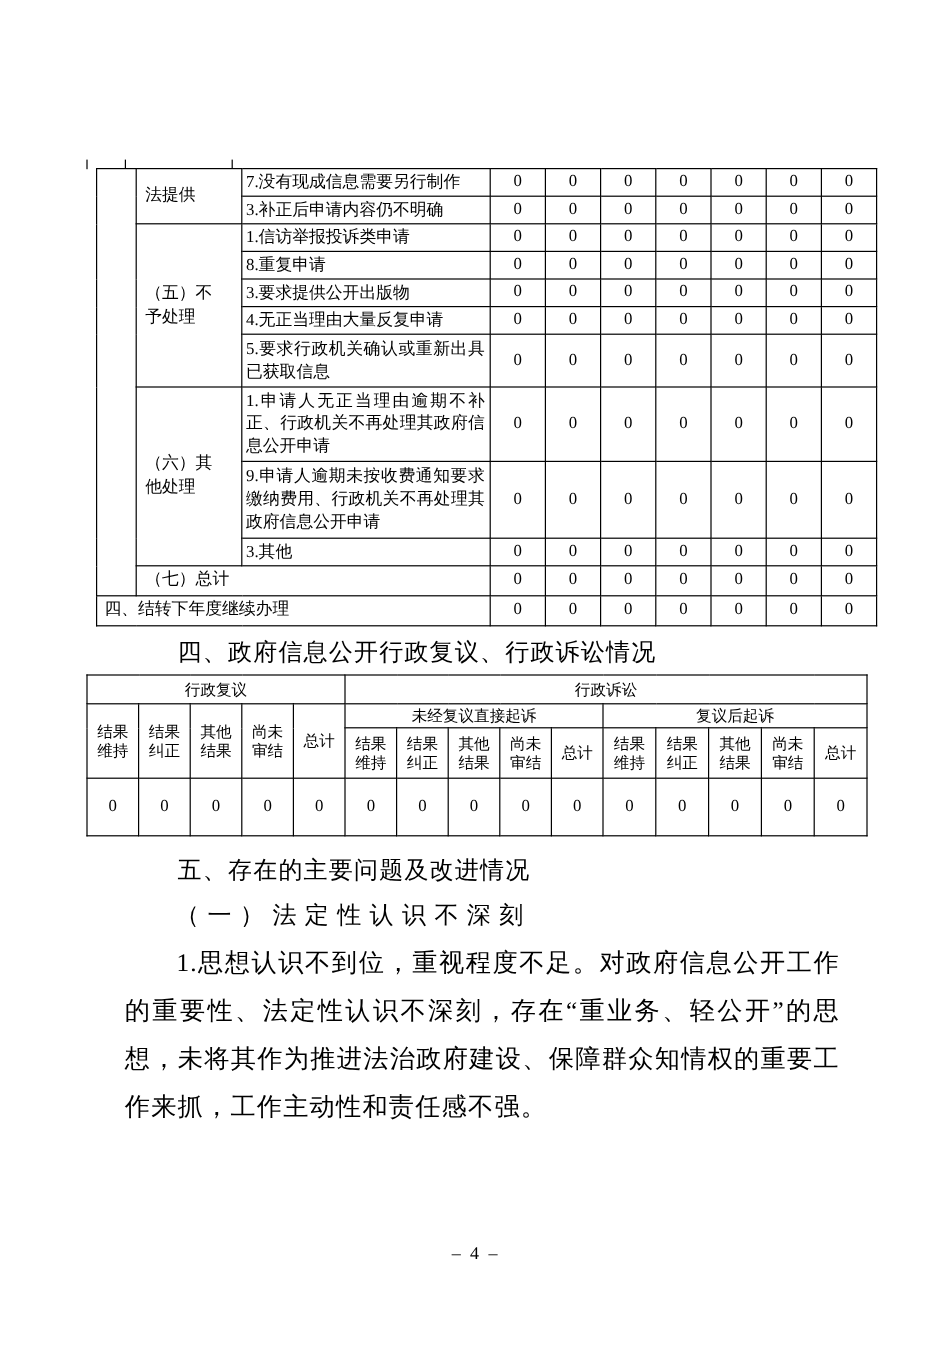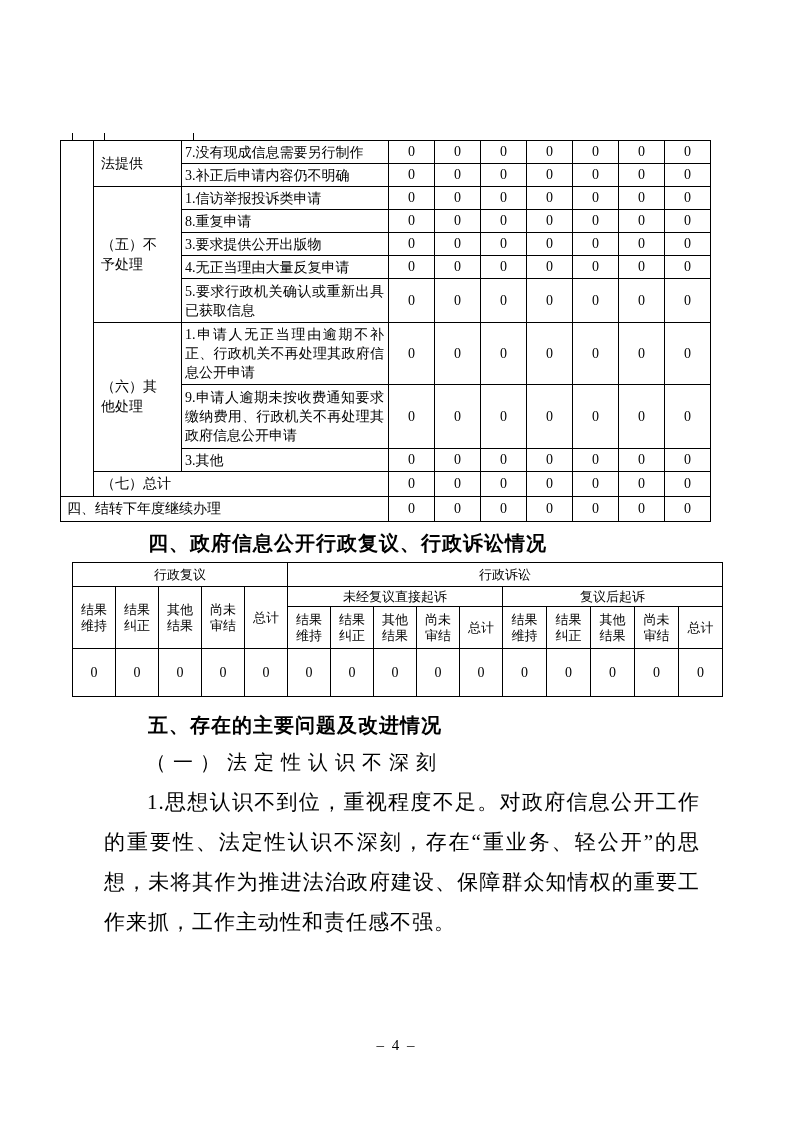--- a/index.html
+++ b/index.html
@@ -3,36 +3,36 @@
 <meta charset="utf-8">
 <style>
   html,body{margin:0;padding:0;background:#ffffff;}
   .page{position:relative;width:793px;height:1122px;background:#fff;color:#000;
         font-family:"Liberation Serif","DejaVu Serif",serif;overflow:hidden;margin:0 auto;}
 
   
   .stub{position:absolute;top:133px;width:1px;height:8px;background:#000;}
 
   table{border-collapse:collapse;table-layout:fixed;position:absolute;background:#fff;}
-  .t1{left:60px;top:140px;width:650px;}
+  .t1{left:80px;top:140px;width:650px;}
   .t2{left:72px;top:562px;width:650px;}
   .t1 td,.t2 td,.t2 th{border:1px solid #000;overflow:hidden;vertical-align:middle;
         font-family:"Liberation Serif","DejaVu Serif",serif;font-size:14px;}
   .no-top{border-top:none;}
   .num{text-align:center;}
   .item{text-align:justify;padding:1px 4px 1px 3px;line-height:19px;}
   .cat{padding:2px 6px 2px 7px;line-height:20px;text-align:left;}
   .pre{white-space:pre-line;}
   .carry{padding-left:6px;margin-top:23px;}
   .r23{height:23px}.r44{height:44px}.r62{height:62px}.r64{height:64px}
   .h24{height:24px}.h20{height:20px}.h42{height:42px}.h48{height:48px}
   .t2 th{font-weight:normal;font-size:13px;line-height:16px;text-align:center;padding:0;}
 
   .sec-title{position:absolute;left:148px;font-family:"Liberation Sans","DejaVu Sans",sans-serif;
-        font-weight:bold;font-size:20px;letter-spacing:1px;white-space:nowrap;}
+        font-weight:normal;font-size:20px;letter-spacing:1px;white-space:nowrap;}
   .t4{top:530px;}
   .t5{top:712px;}
   .sub5{position:absolute;left:146px;top:749px;font-size:20px;letter-spacing:7px;white-space:nowrap;}
   .para{position:absolute;left:104px;top:782px;width:596px;font-size:21px;line-height:40px;
         letter-spacing:1px;text-align:justify;text-indent:43px;}
   .pageno{position:absolute;left:0;top:1037px;width:100%;text-align:center;
         font-size:15px;letter-spacing:2px;}
 </style>
 </head>
 <body>

